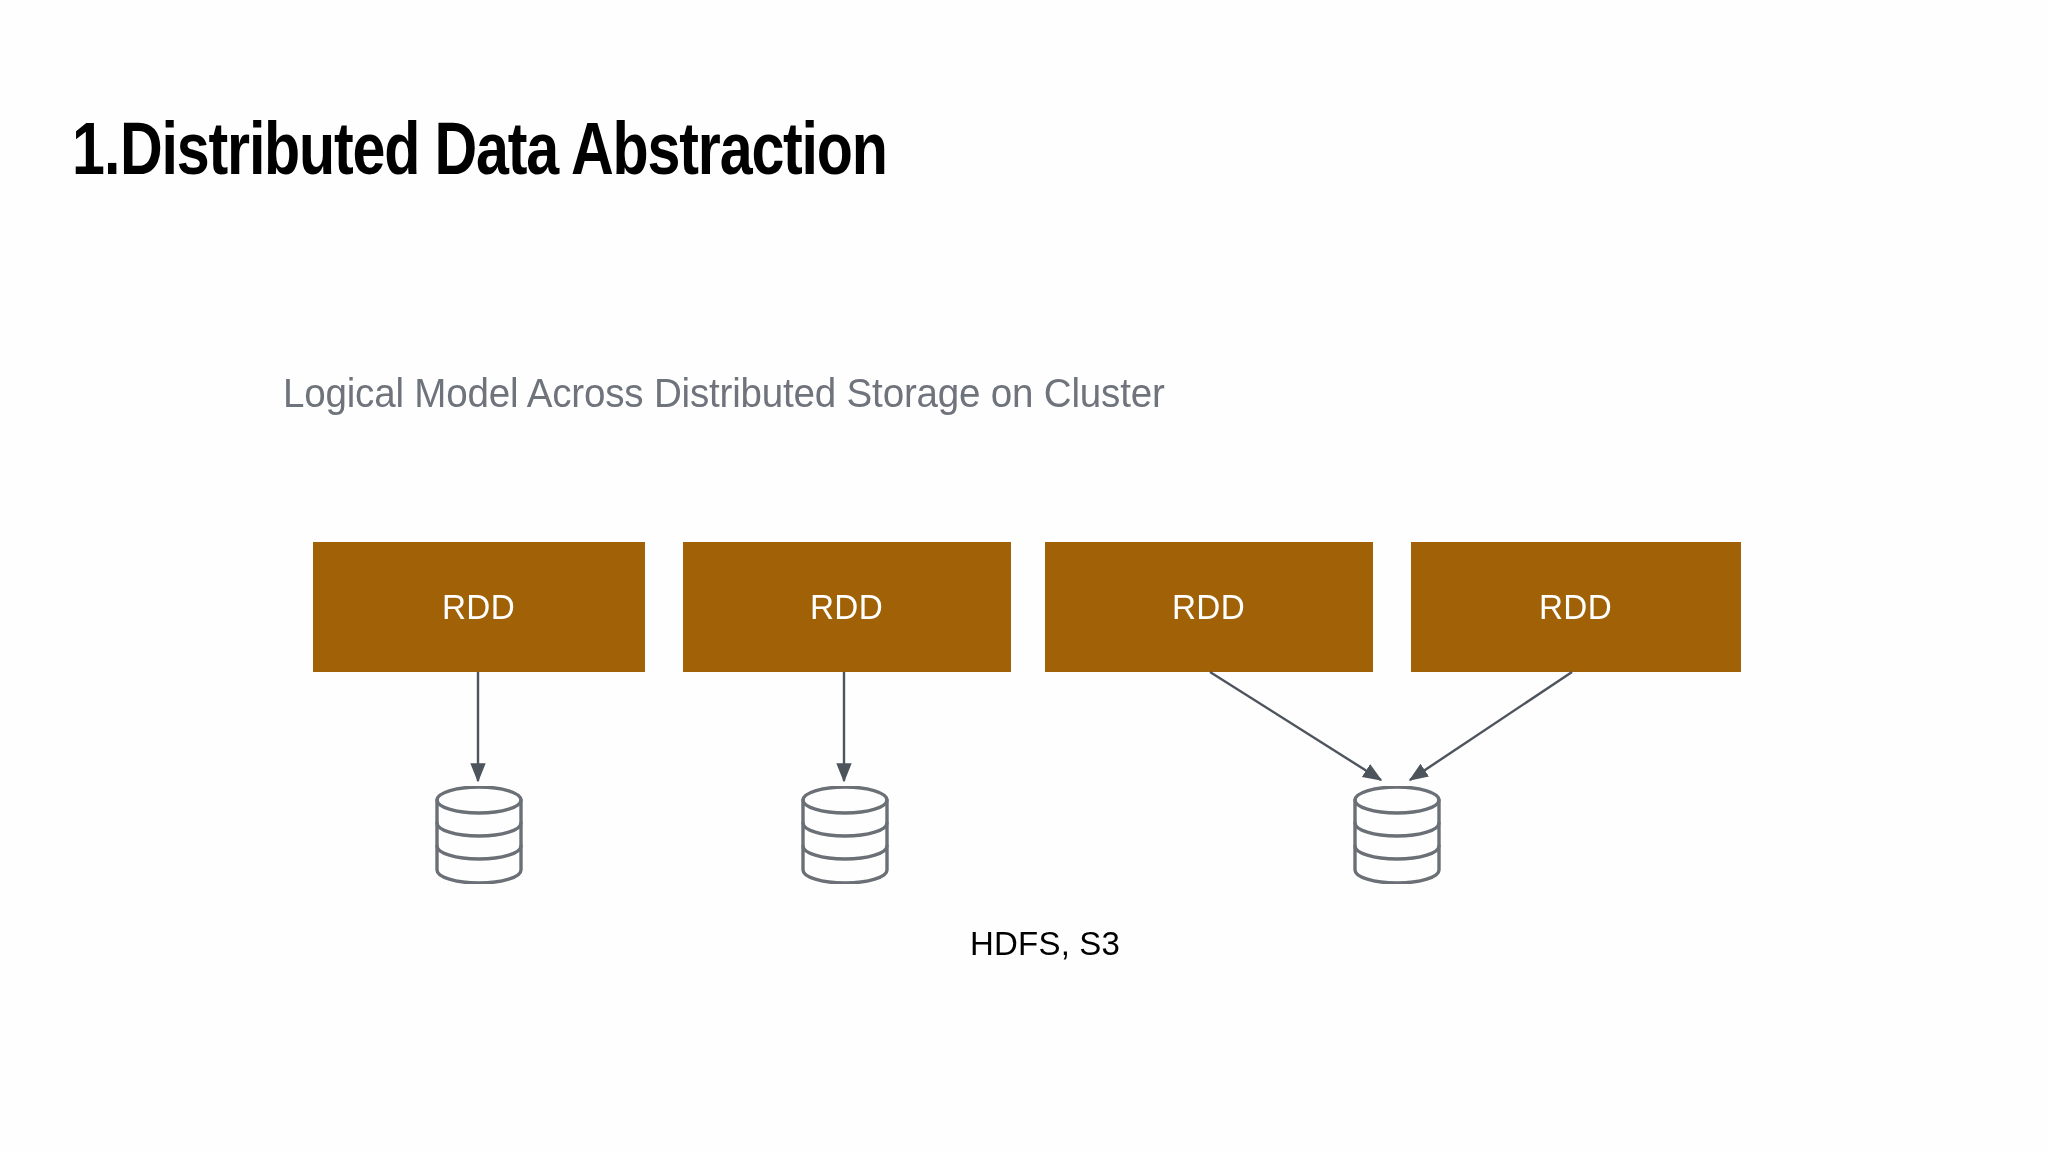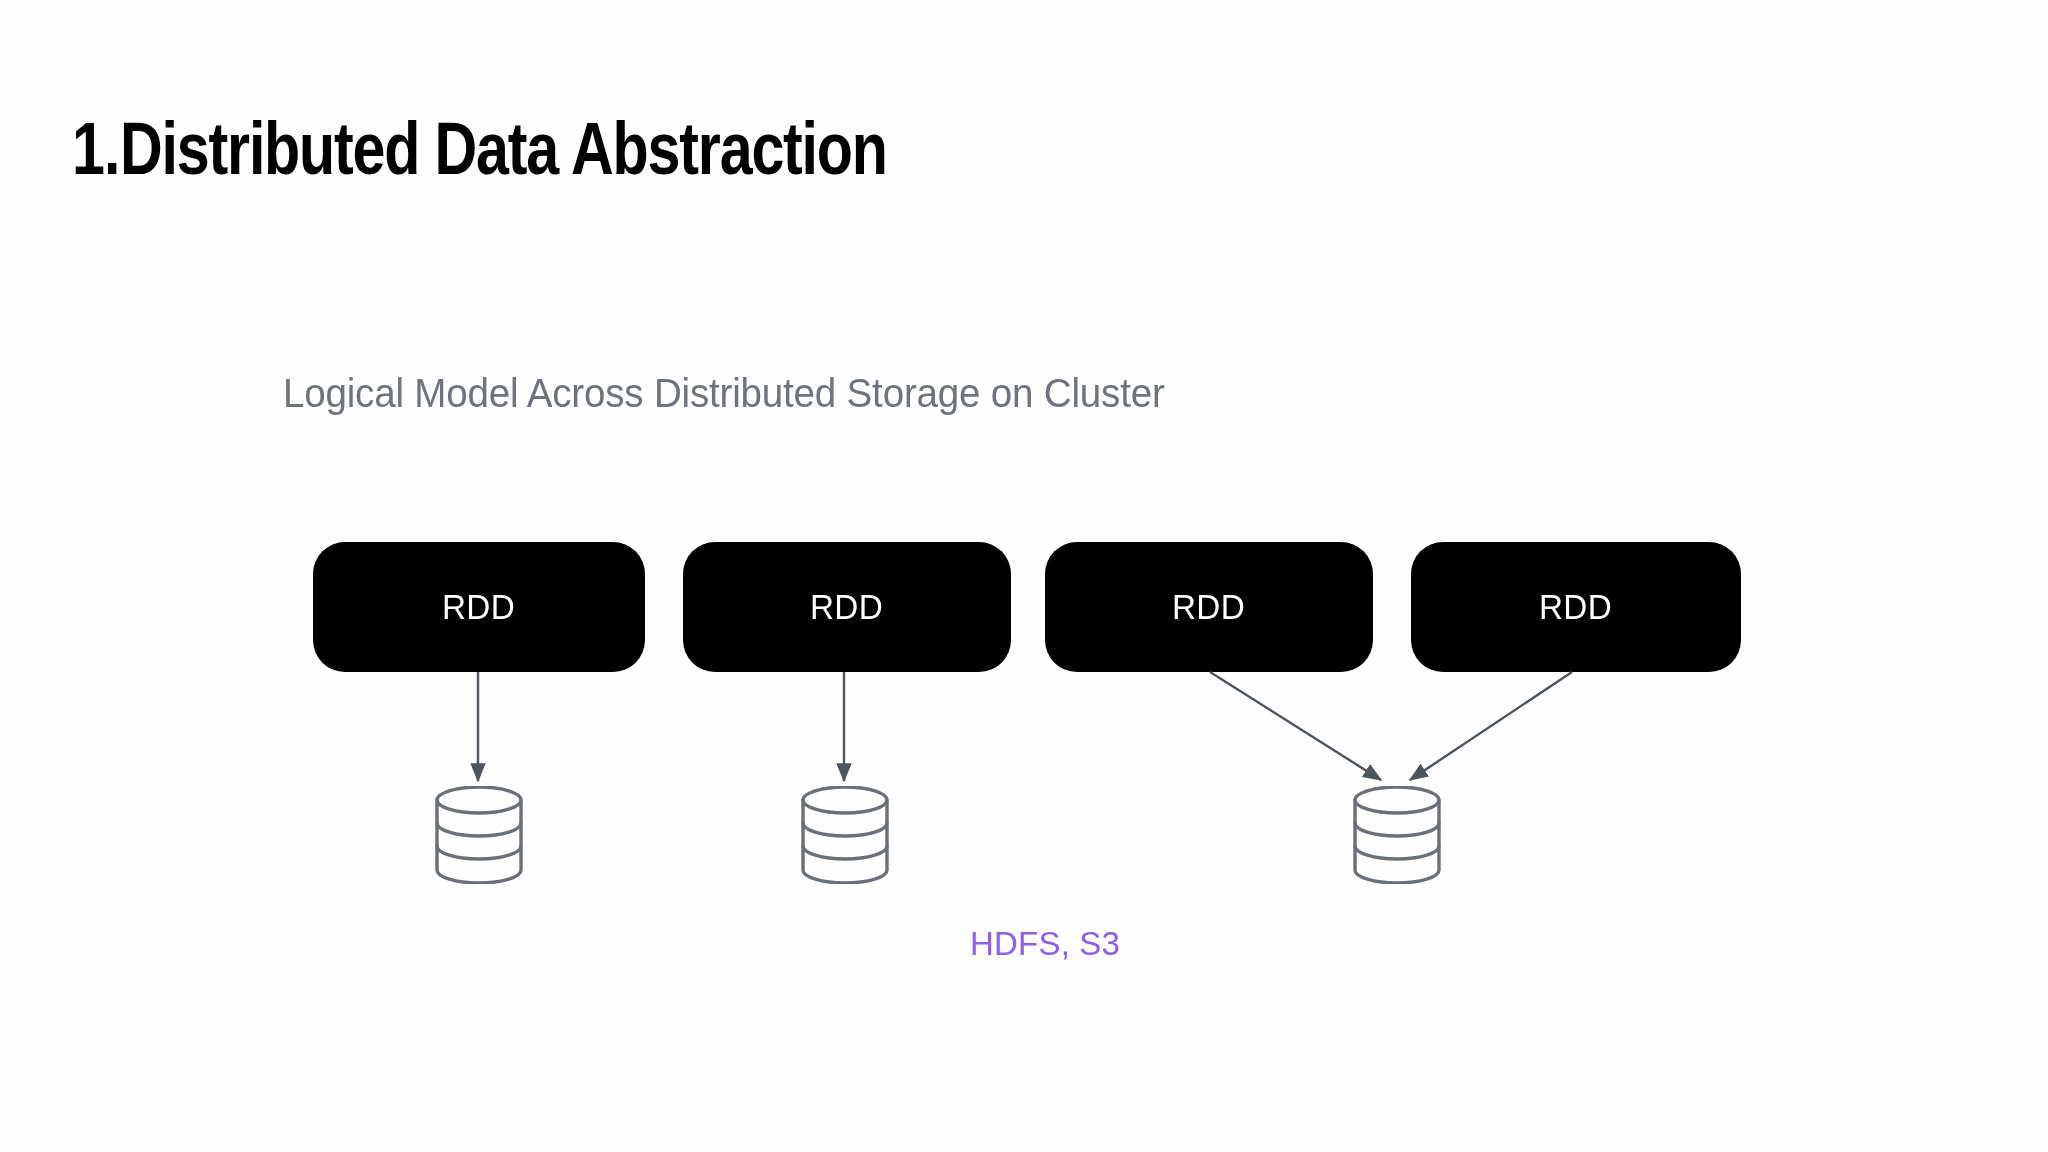--- a/index.html
+++ b/index.html
@@ -69,25 +69,24 @@
   
   #diagram {
     position: absolute;
     left: 0;
     top: 0;
     width: 2048px;
     height: 1152px;
   }
   .rdd-box {
     position: absolute;
-    background: #000000;
+    background: #a16207;
     display: flex;
     align-items: center;
     justify-content: center;
-    border-radius: 32px;
   }
   .rdd-label {
     color: #ffffff;
     font-size: 35px;
     font-weight: 400;
     letter-spacing: 0.4px;
     transform: scaleX(0.95);
   }
   #connectors {
     position: absolute;
@@ -99,21 +98,21 @@
   }
   .db-cyl {
     position: absolute;
   }
   #storage-label {
     position: absolute;
     left: 970px;
     top: 925px;
     font-size: 33px;
     font-weight: 400;
-    color: #8b5cf6;
+    color: #000000;
     letter-spacing: 0.2px;
     white-space: nowrap;
   }
 </style>
 </head>
 <body>
 
 <div id="slide">
 
   <div id="slide-title">

